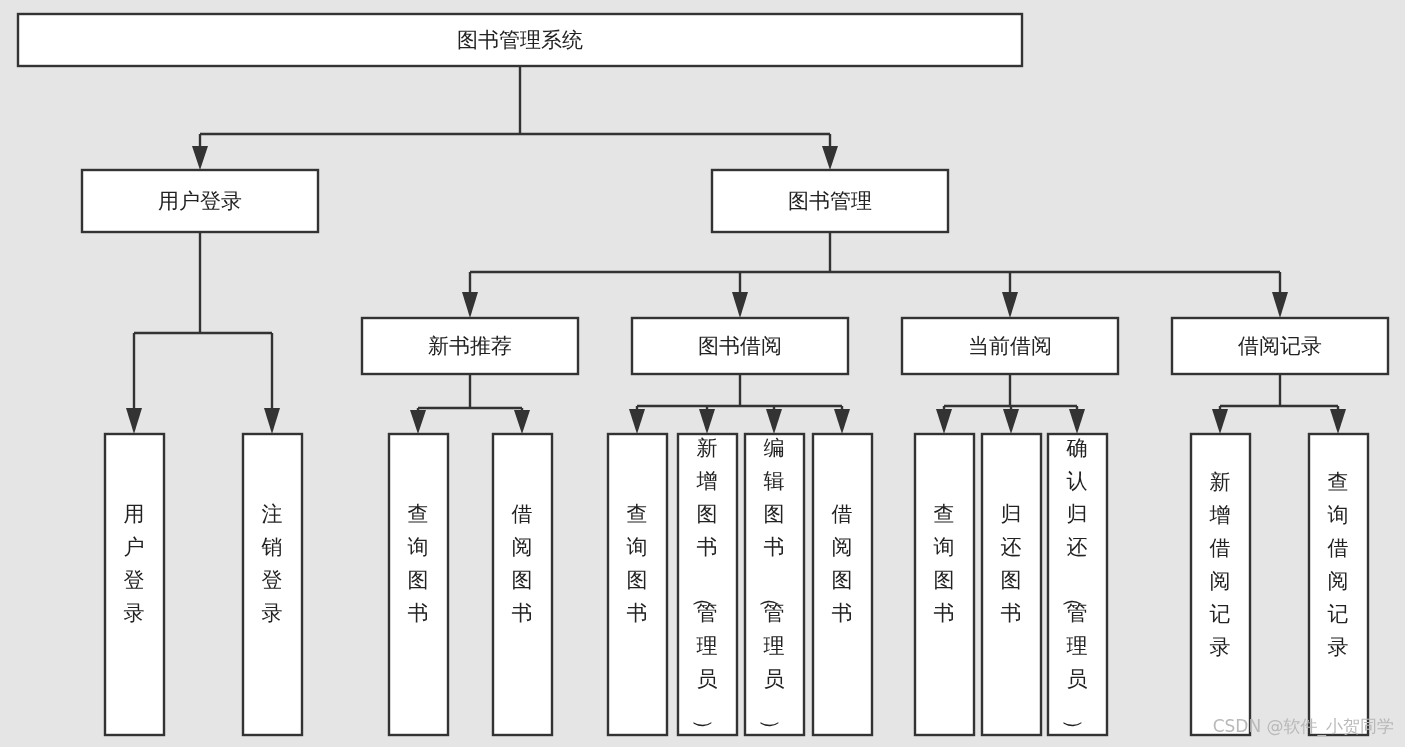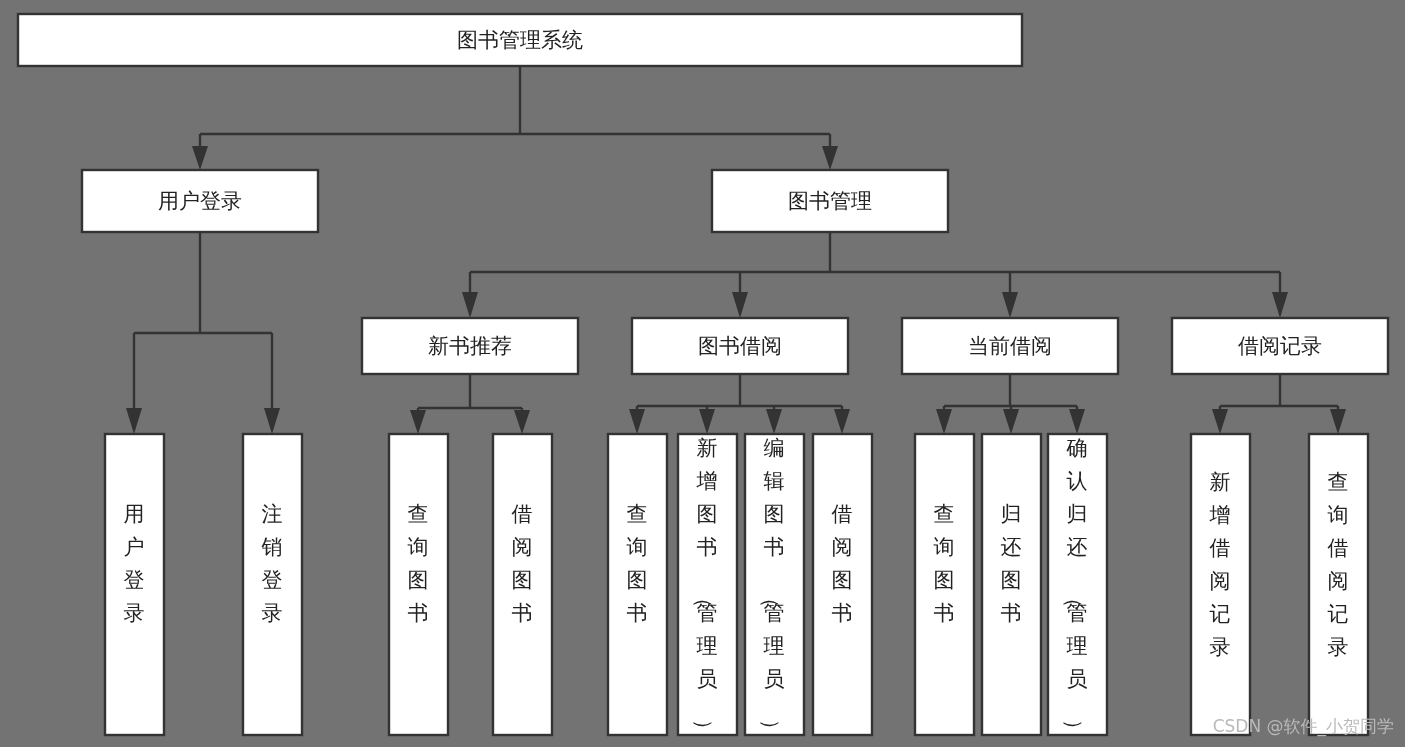--- a/index.html
+++ b/index.html
@@ -10,21 +10,21 @@
   body {
     width: 1405px;
     height: 747px;
     font-family: "DejaVu Sans", "Liberation Sans", sans-serif;
     overflow: hidden;
   }
   #diagram-root {
     position: relative;
     width: 1405px;
     height: 747px;
-    background: #737373;
+    background: #e5e5e5;
   }
   svg#flow {
     position: absolute;
     left: 0;
     top: 0;
     width: 1405px;
     height: 747px;
     display: block;
   }
   .node-box {

